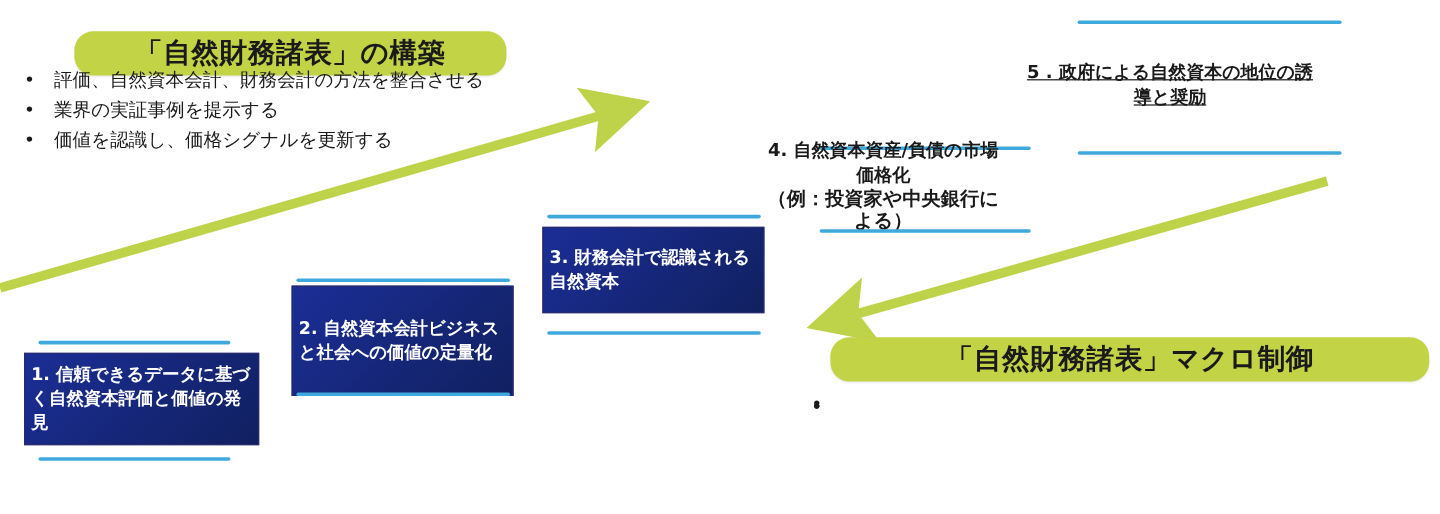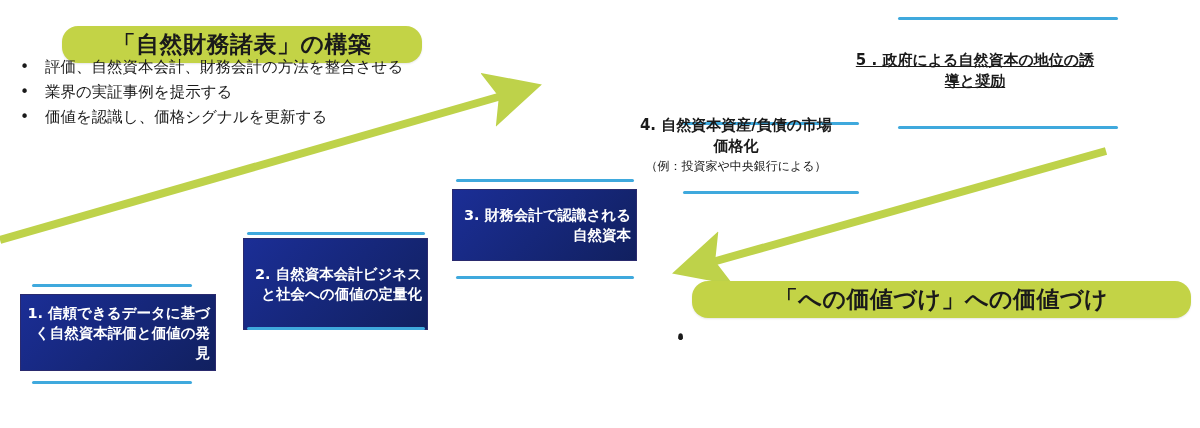--- a/index.html
+++ b/index.html
@@ -69,21 +69,21 @@
 
   
   .navy-box {
     background: #13237d;
     background-image: linear-gradient(135deg, #1b2e96 0%, #11205f 100%);
     border: 1px solid #2a2a6e;
     color: #ffffff;
     font-weight: bold;
     font-size: 14.5px;
     line-height: 20px;
-    text-align: right;
+    text-align: left;
     display: flex;
     align-items: center;
     justify-content: center;
     padding: 3px 5px;
     box-sizing: border-box;
   }
   #box-1 { left: 20px;  top: 294px; width: 196px; height: 77px; }
   #box-2 { left: 243px; top: 238px; width: 185px; height: 92px; }
   #box-3 { left: 452px; top: 189px; width: 185px; height: 72px; }
 
@@ -108,22 +108,22 @@
   .step-text {
     text-align: center;
     color: #1a1a1a;
   }
   .step-text .main {
     font-weight: bold;
     font-size: 15px;
     line-height: 21px;
   }
   .step-text .sub {
-    font-weight: normal;
-    font-size: 12px;
+    font-weight: bold;
+    font-size: 16px;
     line-height: 18px;
   }
   #step-4 { left: 636px; top: 115px; width: 200px; }
   #step-5 { left: 855px; top: 50px;  width: 240px; text-decoration: underline; }
 
   
   #arrow-left-svg, #arrow-right-svg {
     left: 0; top: 0; width: 1200px; height: 428px;
     pointer-events: none;
   }
@@ -192,21 +192,21 @@
     <div class="sub">（例：投資家や中央銀行による）</div>
   </div>
   <div class="abs cyan-rule" id="rule-s4-bottom"></div>
 
   <div class="abs cyan-rule" id="rule-s5-top"></div>
   <div class="abs step-text" id="step-5">
     <div class="main">5 . 政府による自然資本の地位の誘導と奨励</div>
   </div>
   <div class="abs cyan-rule" id="rule-s5-bottom"></div>
 
-  <div class="abs green-banner" id="title-right">「への価値づけ」への価値づけ</div>
+  <div class="abs green-banner" id="title-right">「自然財務諸表」マクロ制御</div>
 
   <ul class="abs bullet-list" id="bullets-right">
     <li>
       <span class="dot">•</span>
     </li>
     <li>
       <span class="dot">•</span>
     </li>
     <li>
       <span class="dot">•</span>

